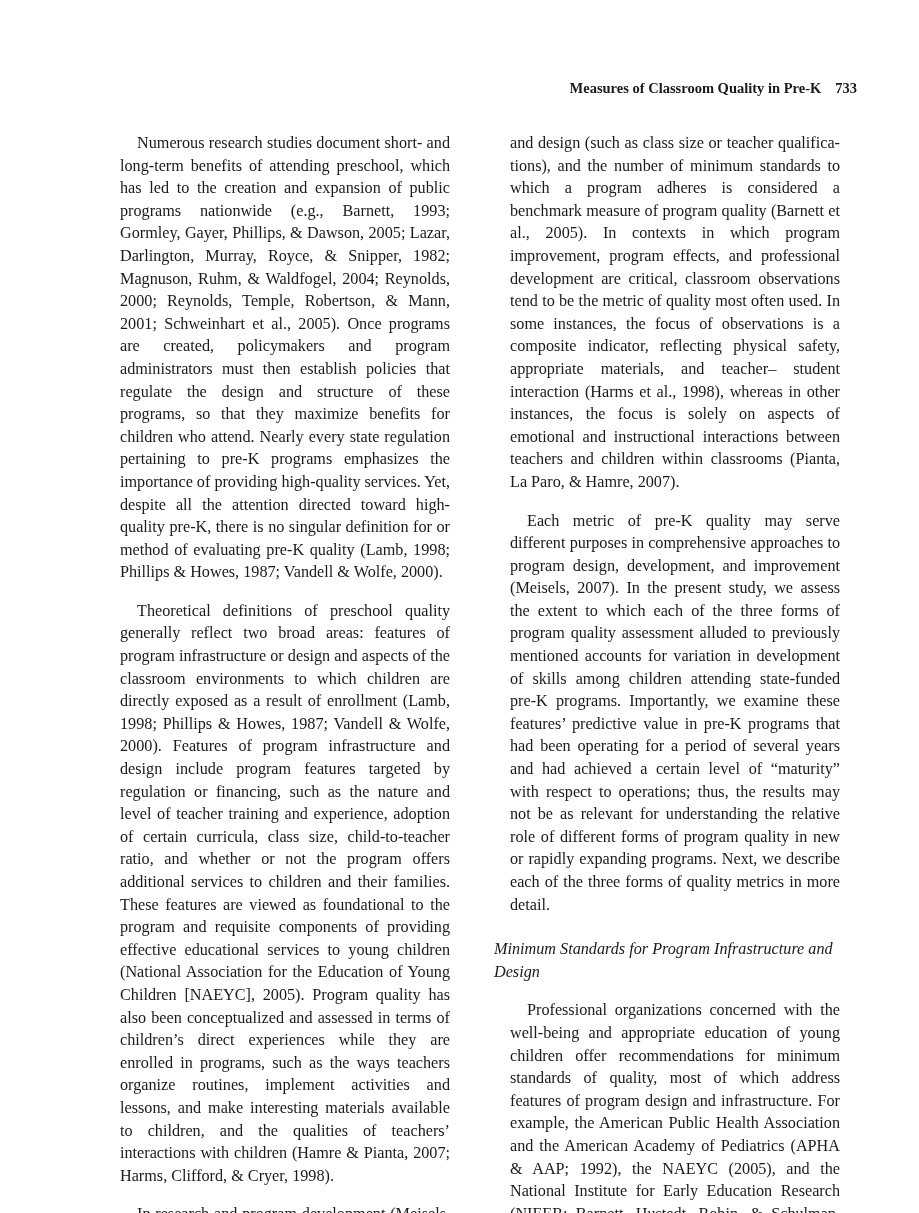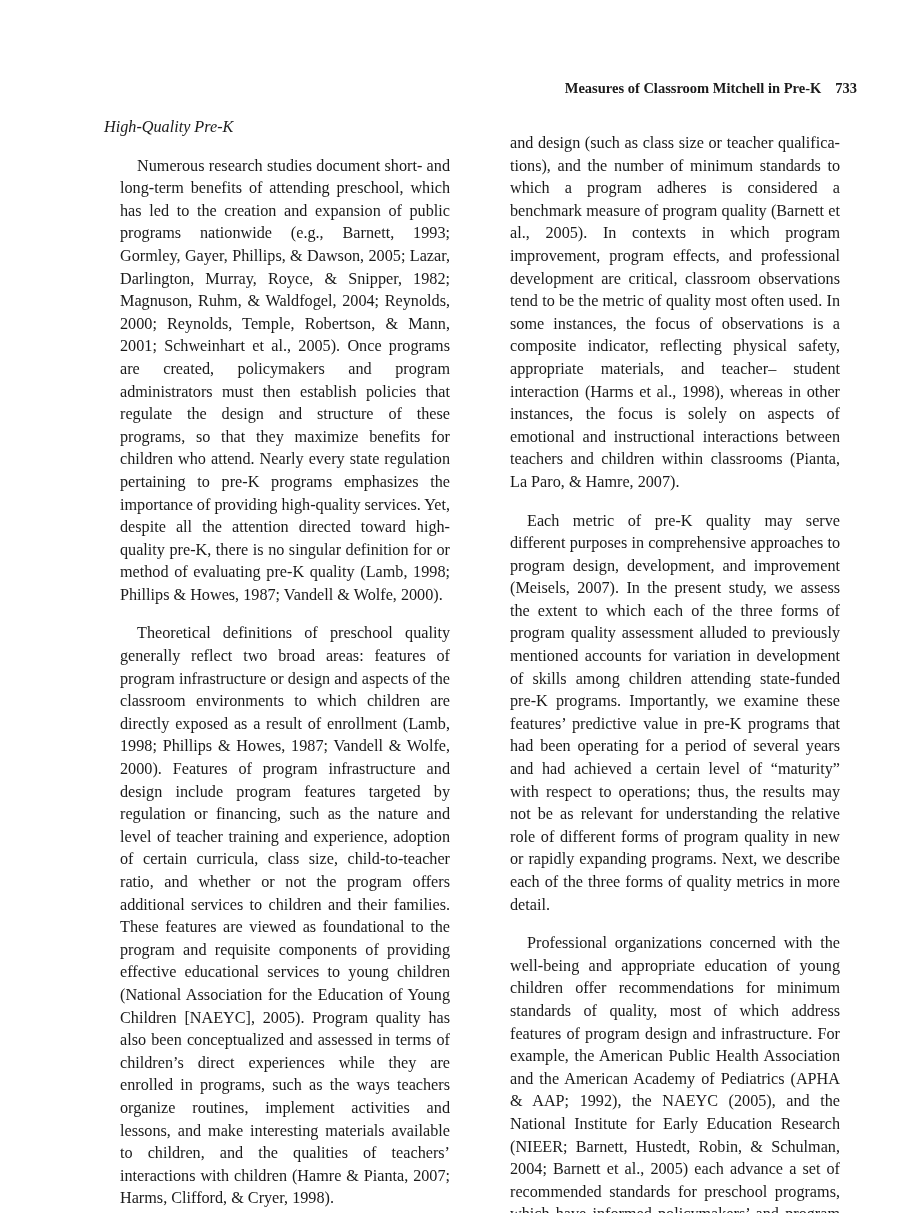--- a/index.html
+++ b/index.html
@@ -12,27 +12,27 @@
   .col.right { left: 494px; top: 116px; }
   .col p { margin: 16px; text-align: justify; hyphens: manual; }
   .col p.indent { text-indent: 17px; }
   .col h3 { margin: 0 0 8px 0; font-style: italic; font-weight: normal; font-size: 16.2px; line-height: 22.6px; }
   .col h3.spaced { margin-top: 22px; }
 </style>
 </head>
 <body>
 
 <div class="running-head">
-  <span>Measures of Classroom Mitchell in Pre-K</span><span class="pg">733</span>
+  <span>Measures of Classroom Quality in Pre-K</span><span class="pg">733</span>
 </div>
 
 <div class="col left">
-  <h3>High-Quality Pre-K</h3>
   <p class="indent">Numerous research studies document short- and long-term benefits of attending preschool, which has led to the creation and expansion of public programs nationwide (e.g., Barnett, 1993; Gormley, Gayer, Phillips, &amp; Dawson, 2005; Lazar, Darlington, Murray, Royce, &amp; Snipper, 1982; Magnuson, Ruhm, &amp; Waldfogel, 2004; Reynolds, 2000; Reynolds, Temple, Robertson, &amp; Mann, 2001; Schweinhart et al., 2005). Once programs are created, policymakers and pro­gram administrators must then establish policies that regulate the design and structure of these programs, so that they maximize benefits for children who attend. Nearly every state regulation pertaining to pre-K programs emphasizes the importance of pro­viding high-quality services. Yet, despite all the at­tention directed toward high-quality pre-K, there is no singular definition for or method of evaluating pre-K quality (Lamb, 1998; Phillips &amp; Howes, 1987; Vandell &amp; Wolfe, 2000).</p>
   <p class="indent">Theoretical definitions of preschool quality generally reflect two broad areas: features of program infra­structure or design and aspects of the classroom environments to which children are directly exposed as a result of enrollment (Lamb, 1998; Phillips &amp; Howes, 1987; Vandell &amp; Wolfe, 2000). Features of program infrastructure and design include program features targeted by regulation or financing, such as the nature and level of teacher training and experience, adoption of certain curricula, class size, child-to-teacher ratio, and whether or not the program offers additional services to children and their families. These features are viewed as foundational to the program and req­uisite components of providing effective educational services to young children (National Association for the Education of Young Children [NAEYC], 2005). Program quality has also been conceptualized and assessed in terms of children’s direct experiences while they are enrolled in programs, such as the ways teachers organize routines, implement activities and lessons, and make interesting materials available to children, and the qualities of teachers’ interactions with children (Hamre &amp; Pianta, 2007; Harms, Clifford, &amp; Cryer, 1998).</p>
   <p class="indent">In research and program development (Meisels, 2007), including the more specific policy tool of quality rating systems (Mitchell, 2007), three ap­proaches for assessing various aspects of pre-K qual­ity have been commonly used. In many contexts, particularly state policy and professional organiza­tions, pre-K quality is primarily defined in terms of whether programs adhere to recommended mini­mum standards related to programs’ infrastructure</p>
 </div>
 
 <div class="col right">
   <p>and design (such as class size or teacher qualifica­tions), and the number of minimum standards to which a program adheres is considered a benchmark measure of program quality (Barnett et al., 2005). In contexts in which program improvement, program effects, and professional development are critical, classroom observations tend to be the metric of quality most often used. In some instances, the focus of observations is a composite indicator, reflecting physical safety, appropriate materials, and teacher– student interaction (Harms et al., 1998), whereas in other instances, the focus is solely on aspects of emotional and instructional interactions between teachers and children within classrooms (Pianta, La Paro, &amp; Hamre, 2007).</p>
   <p class="indent">Each metric of pre-K quality may serve different purposes in comprehensive approaches to program design, development, and improvement (Meisels, 2007). In the present study, we assess the extent to which each of the three forms of program quality assessment alluded to previously mentioned accounts for variation in development of skills among children attending state-funded pre-K programs. Importantly, we examine these features’ predictive value in pre-K programs that had been operating for a period of sev­eral years and had achieved a certain level of “matu­rity” with respect to operations; thus, the results may not be as relevant for understanding the relative role of different forms of program quality in new or rapidly expanding programs. Next, we describe each of the three forms of quality metrics in more detail.</p>
+  <h3 class="spaced">Minimum Standards for Program Infrastructure and Design</h3>
   <p class="indent">Professional organizations concerned with the well-being and appropriate education of young chil­dren offer recommendations for minimum standards of quality, most of which address features of program design and infrastructure. For example, the American Public Health Association and the American Acad­emy of Pediatrics (APHA &amp; AAP; 1992), the NAEYC (2005), and the National Institute for Early Edu­cation Research (NIEER; Barnett, Hustedt, Robin, &amp; Schulman, 2004; Barnett et al., 2005) each advance a set of recommended standards for preschool pro­grams, which have informed policymakers’ and pro­gram administrators’ decisions about how to design high-quality programs. The NAEYC (2005) recom­mends a comprehensive set of standards for early childcare programs that include descriptions of class­room characteristics that children directly experience, such as positive relationships in classrooms, a wide repertoire of teaching practices, developmentally</p>
 </div>
 
 </body></html>

